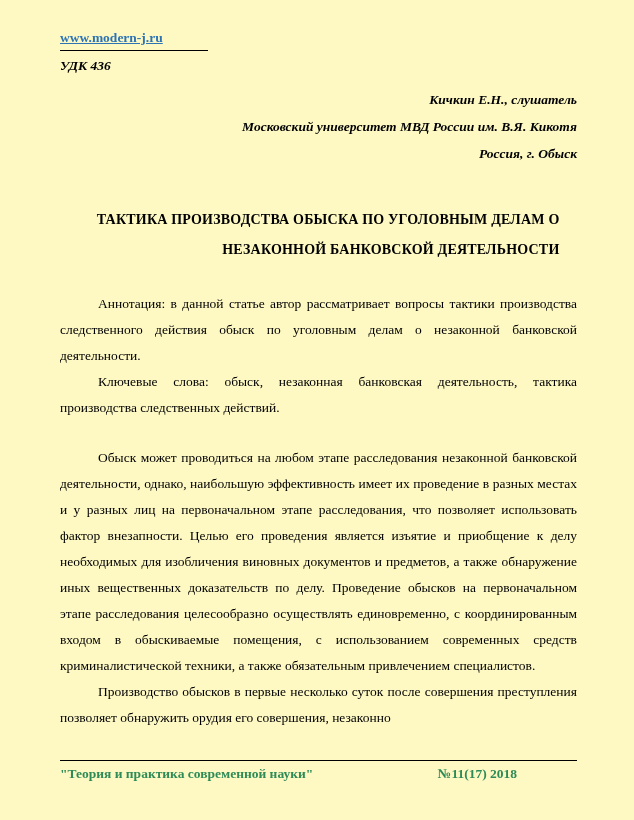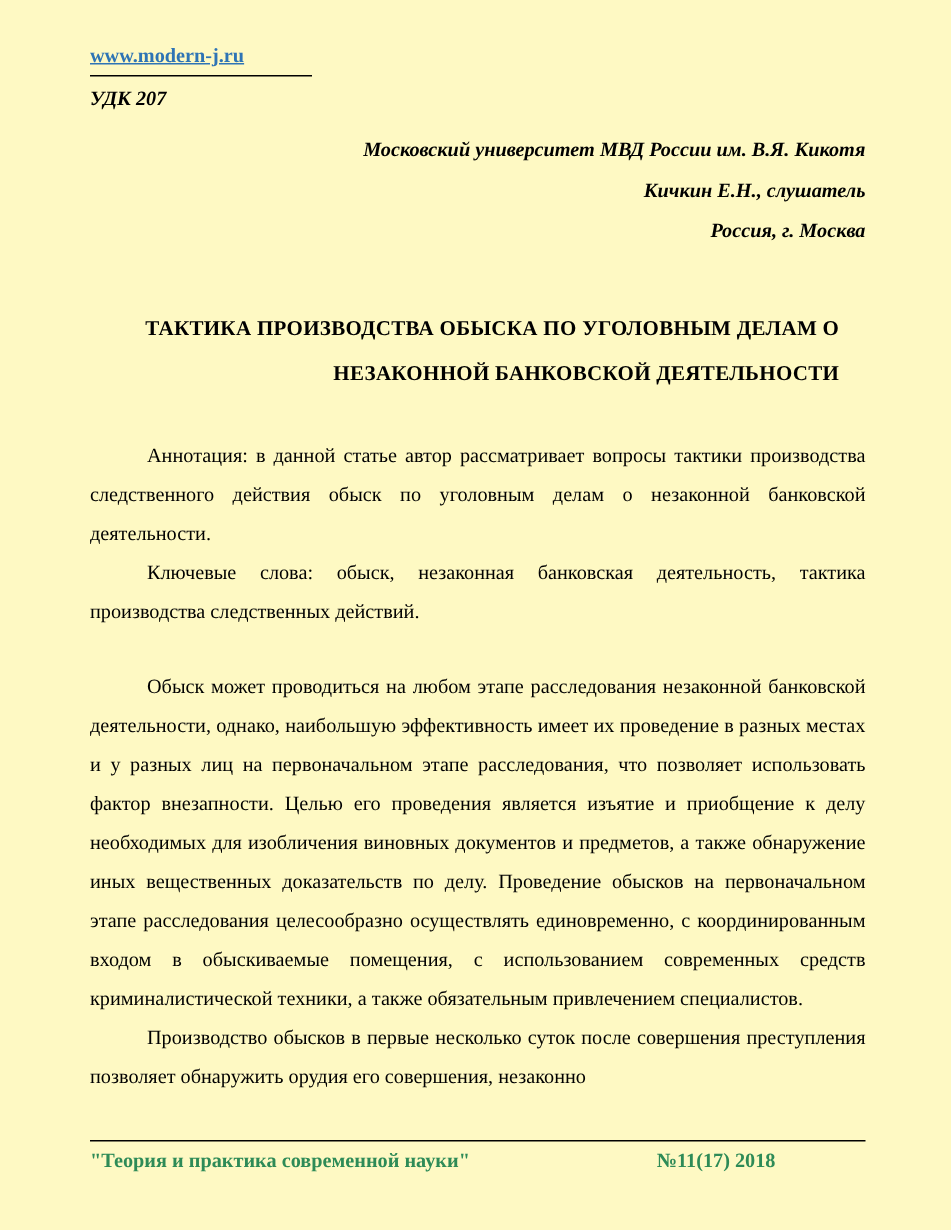--- a/index.html
+++ b/index.html
@@ -97,27 +97,27 @@
   }
 </style>
 </head>
 <body>
 
 <div class="page">
 
   <header>
     <a class="site-url">www.modern-j.ru</a>
     <div class="url-underline"></div>
-    <div class="udk">УДК 207</div>
+    <div class="udk">УДК 436</div>
   </header>
 
   <div class="authors">
+    <div>Кичкин Е.Н., слушатель</div>
     <div>Московский университет МВД России им. В.Я. Кикотя</div>
-    <div>Кичкин Е.Н., слушатель</div>
-    <div>Россия, г. Москва</div>
+    <div>Россия, г. Обыск</div>
   </div>
 
   <h1 class="doc-title">ТАКТИКА ПРОИЗВОДСТВА ОБЫСКА ПО УГОЛОВНЫМ ДЕЛАМ О НЕЗАКОННОЙ БАНКОВСКОЙ ДЕЯТЕЛЬНОСТИ</h1>
 
   <p class="para para-annotation">Аннотация: в данной статье автор рассматривает вопросы тактики производства следственного действия обыск по уголовным делам о незаконной банковской деятельности.</p>
 
   <p class="para para-keywords">Ключевые слова: обыск, незаконная банковская деятельность, тактика производства следственных действий.</p>
 
   <p class="para para-body1">Обыск может проводиться на любом этапе расследования незаконной банковской деятельности, однако, наибольшую эффективность имеет их проведение в разных местах и у разных лиц на первоначальном этапе расследования, что позволяет использовать фактор внезапности. Целью его проведения является изъятие и приобщение к делу необходимых для изобличения виновных документов и предметов, а также обнаружение иных вещественных доказательств по делу. Проведение обысков на первоначальном этапе расследования целесообразно осуществлять единовременно, с координированным входом в обыскиваемые помещения, с использованием современных средств криминалистической техники, а также обязательным привлечением специалистов.</p>
 

